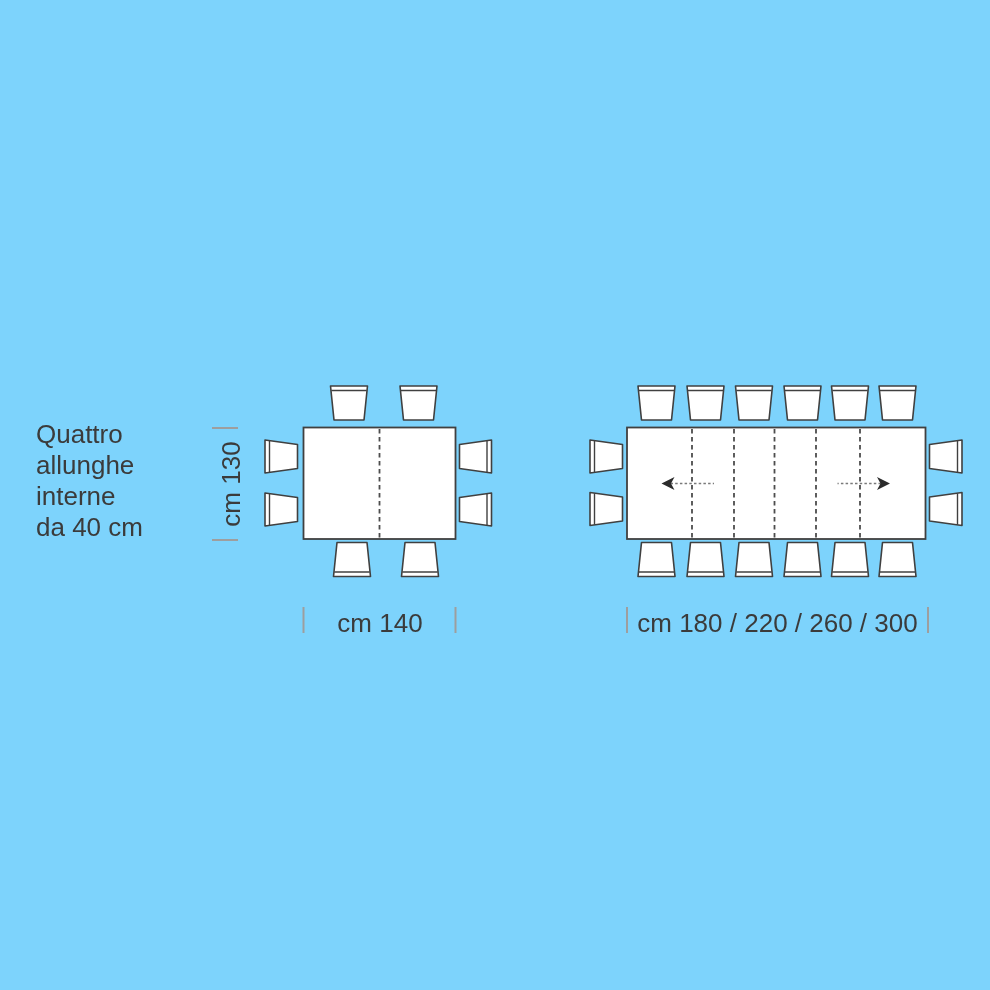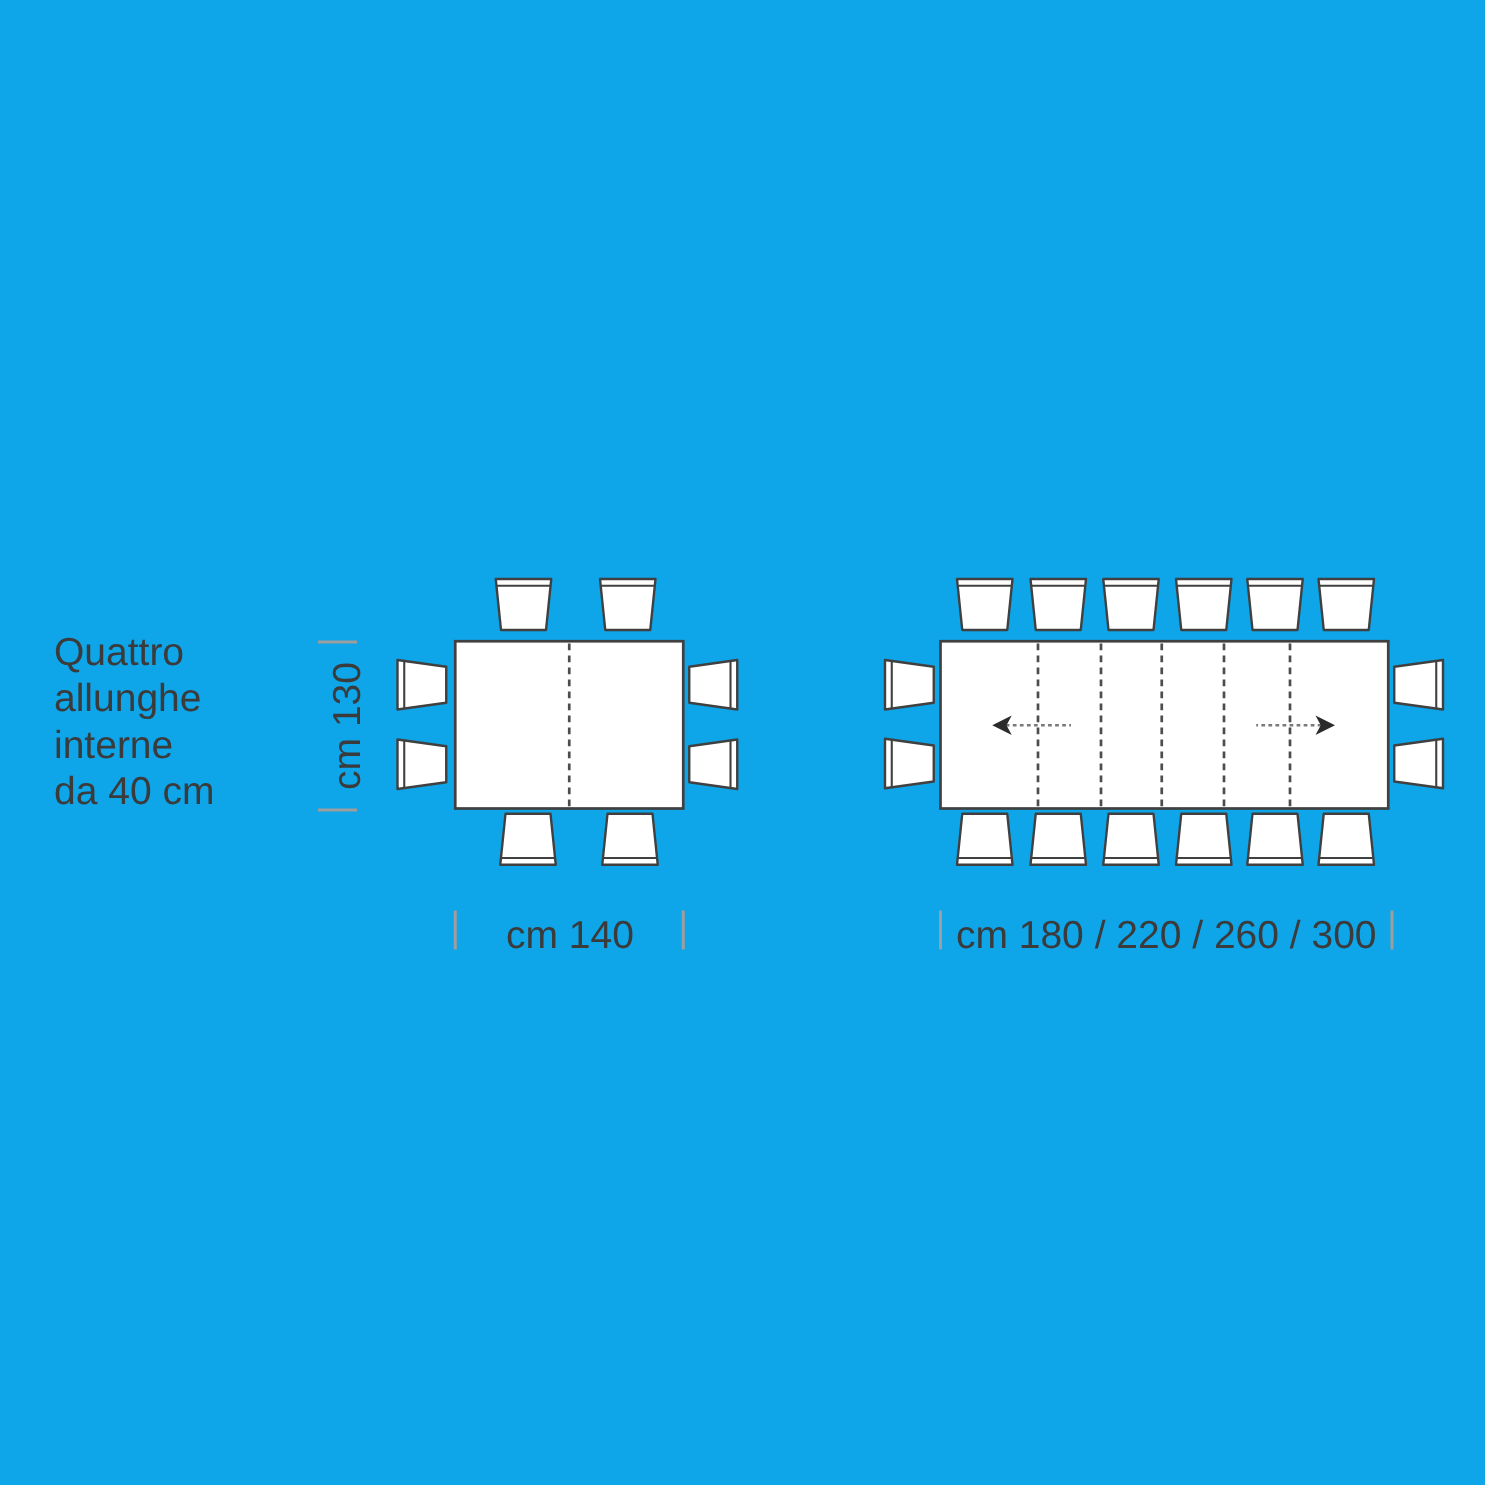--- a/index.html
+++ b/index.html
@@ -4,21 +4,21 @@
 <style>
   html, body {
     margin: 0;
     padding: 0;
     background: #ffffff;
   }
   .stage {
     position: relative;
     width: 990px;
     height: 990px;
-    background: #0ea5e9;
+    background: #7dd3fc;
     overflow: hidden;
   }
   svg {
     display: block;
   }
   svg text {
     font-family: "Liberation Sans", "DejaVu Sans", sans-serif;
     font-size: 26px;
     fill: #3b3b3b;
   }

